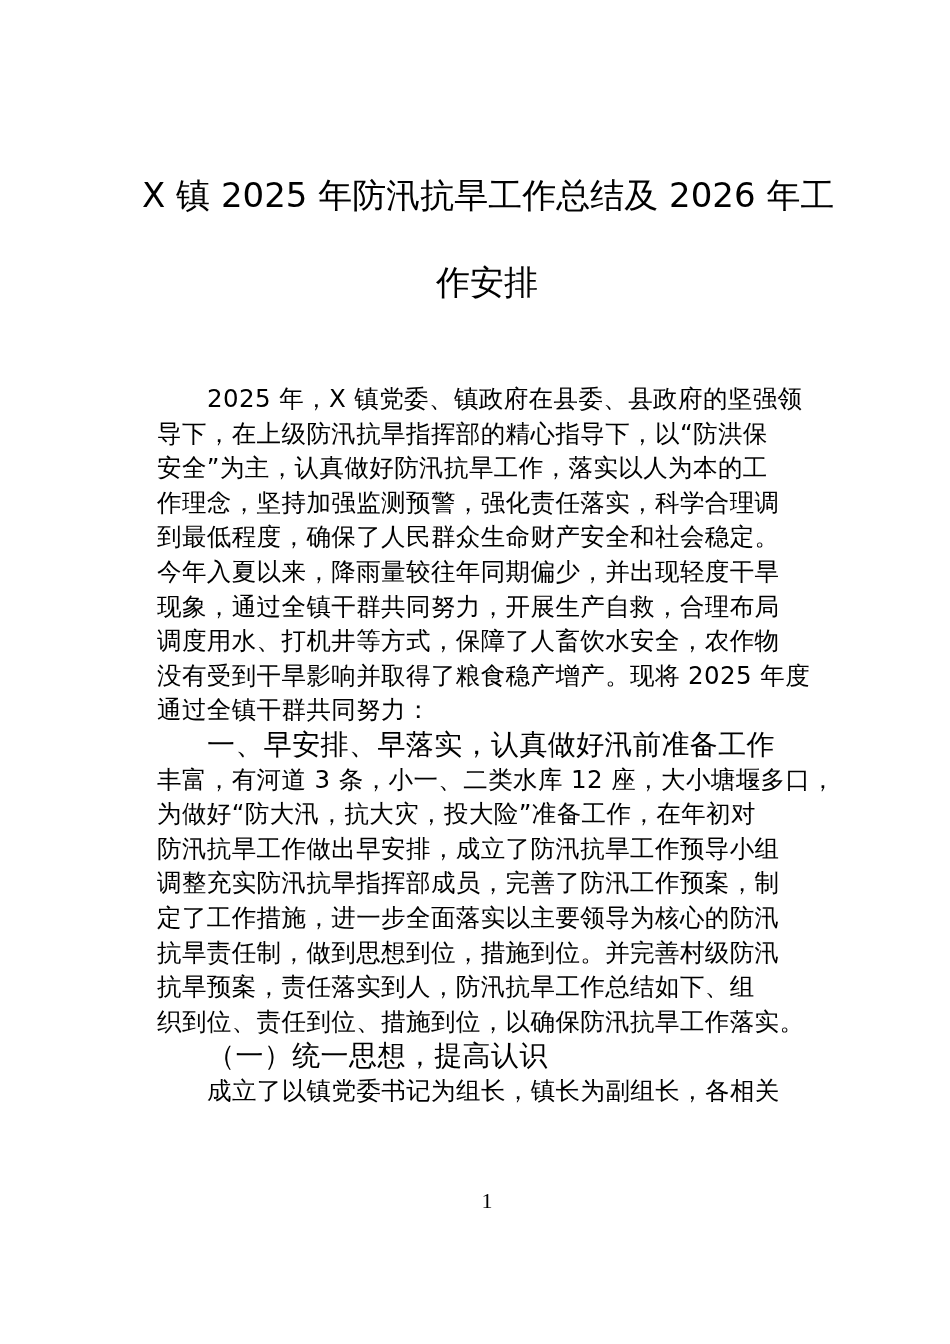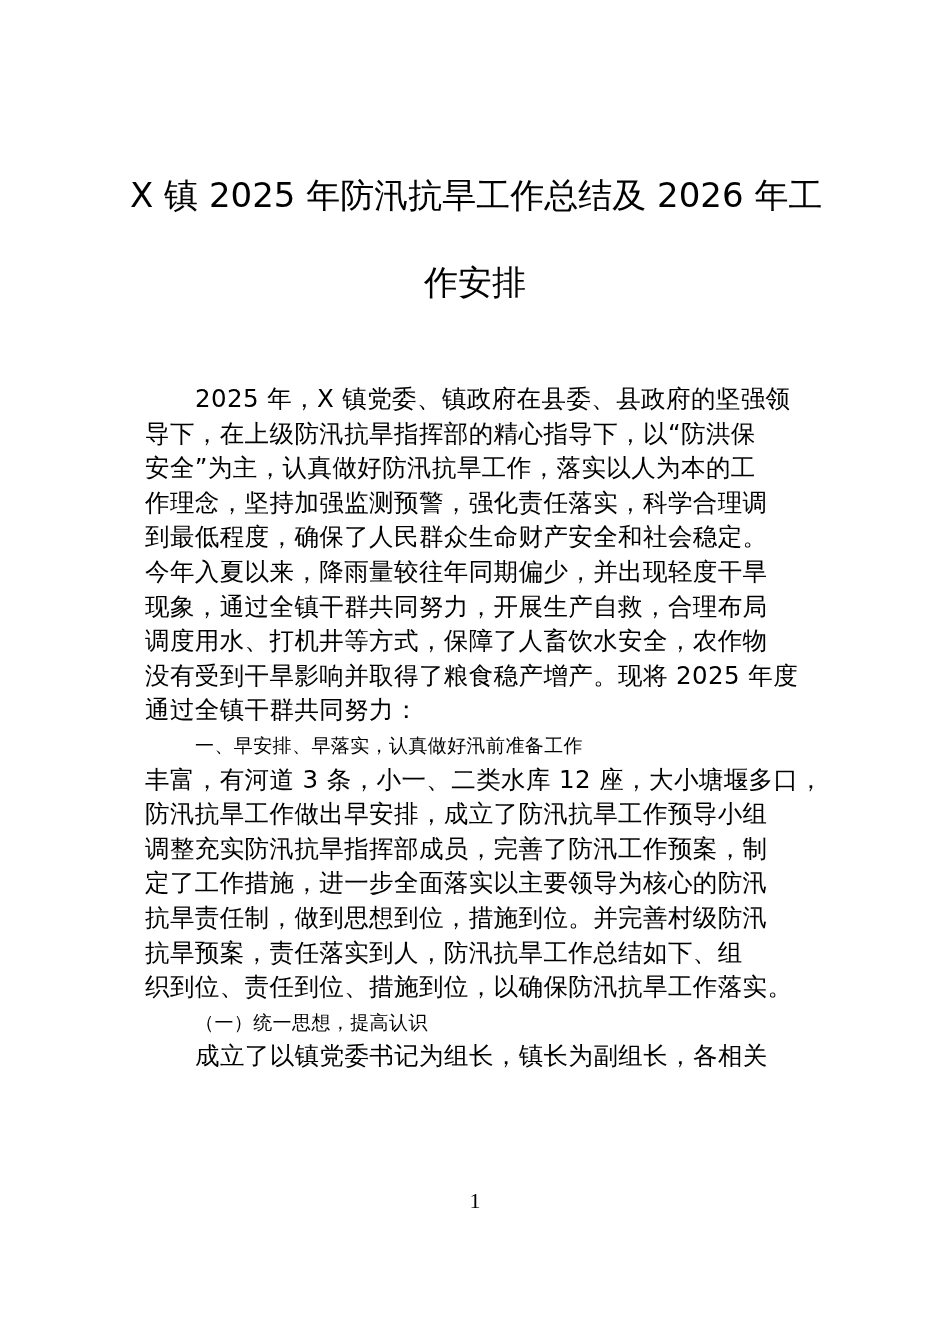--- a/index.html
+++ b/index.html
@@ -10,21 +10,21 @@
     body {
       width: 950px;
       height: 1344px;
       position: relative;
       overflow: hidden;
       font-family: "DejaVu Sans", "Liberation Sans", sans-serif;
       color: #000000;
     }
     .page {
       position: absolute;
-      left: 0; top: 0;
+      left: 12px; top: 0;
       width: 816px;
       height: 1344px;
       background: #ffffff;
     }
     .title {
       position: absolute;
       left: 130px;
       width: 690px;
       text-align: center;
       font-size: 34px;
@@ -43,21 +43,21 @@
       margin-top: 44px;
     }
     .line {
       height: 34.6px;
       line-height: 34.6px;
       font-size: 24.5px;
       white-space: nowrap;
       letter-spacing: 0.4px;
     }
     .line.indent { padding-left: 50px; }
-    .line.heading { font-size: 19px; }
+    .line.heading { font-size: 28px; }
 
     .page-number {
       position: absolute;
       left: 0;
       width: 950px;
       top: 1188px;
       text-align: center;
       font-family: "Liberation Serif", "DejaVu Serif", serif;
       font-size: 22px;
     }
@@ -75,20 +75,21 @@
     <div class="line">安全”为主，认真做好防汛抗旱工作，落实以人为本的工</div>
     <div class="line">作理念，坚持加强监测预警，强化责任落实，科学合理调</div>
     <div class="line">到最低程度，确保了人民群众生命财产安全和社会稳定。</div>
     <div class="line">今年入夏以来，降雨量较往年同期偏少，并出现轻度干旱</div>
     <div class="line">现象，通过全镇干群共同努力，开展生产自救，合理布局</div>
     <div class="line">调度用水、打机井等方式，保障了人畜饮水安全，农作物</div>
     <div class="line">没有受到干旱影响并取得了粮食稳产增产。现将 2025 年度</div>
     <div class="line">通过全镇干群共同努力：</div>
     <div class="line indent heading">一、早安排、早落实，认真做好汛前准备工作</div>
     <div class="line">丰富，有河道 3 条，小一、二类水库 12 座，大小塘堰多口，</div>
+    <div class="line">为做好“防大汛，抗大灾，投大险”准备工作，在年初对</div>
     <div class="line">防汛抗旱工作做出早安排，成立了防汛抗旱工作预导小组</div>
     <div class="line">调整充实防汛抗旱指挥部成员，完善了防汛工作预案，制</div>
     <div class="line">定了工作措施，进一步全面落实以主要领导为核心的防汛</div>
     <div class="line">抗旱责任制，做到思想到位，措施到位。并完善村级防汛</div>
     <div class="line">抗旱预案，责任落实到人，防汛抗旱工作总结如下、组</div>
     <div class="line">织到位、责任到位、措施到位，以确保防汛抗旱工作落实。</div>
     <div class="line indent heading">（一）统一思想，提高认识</div>
     <div class="line indent">成立了以镇党委书记为组长，镇长为副组长，各相关</div>
   </div>
 

